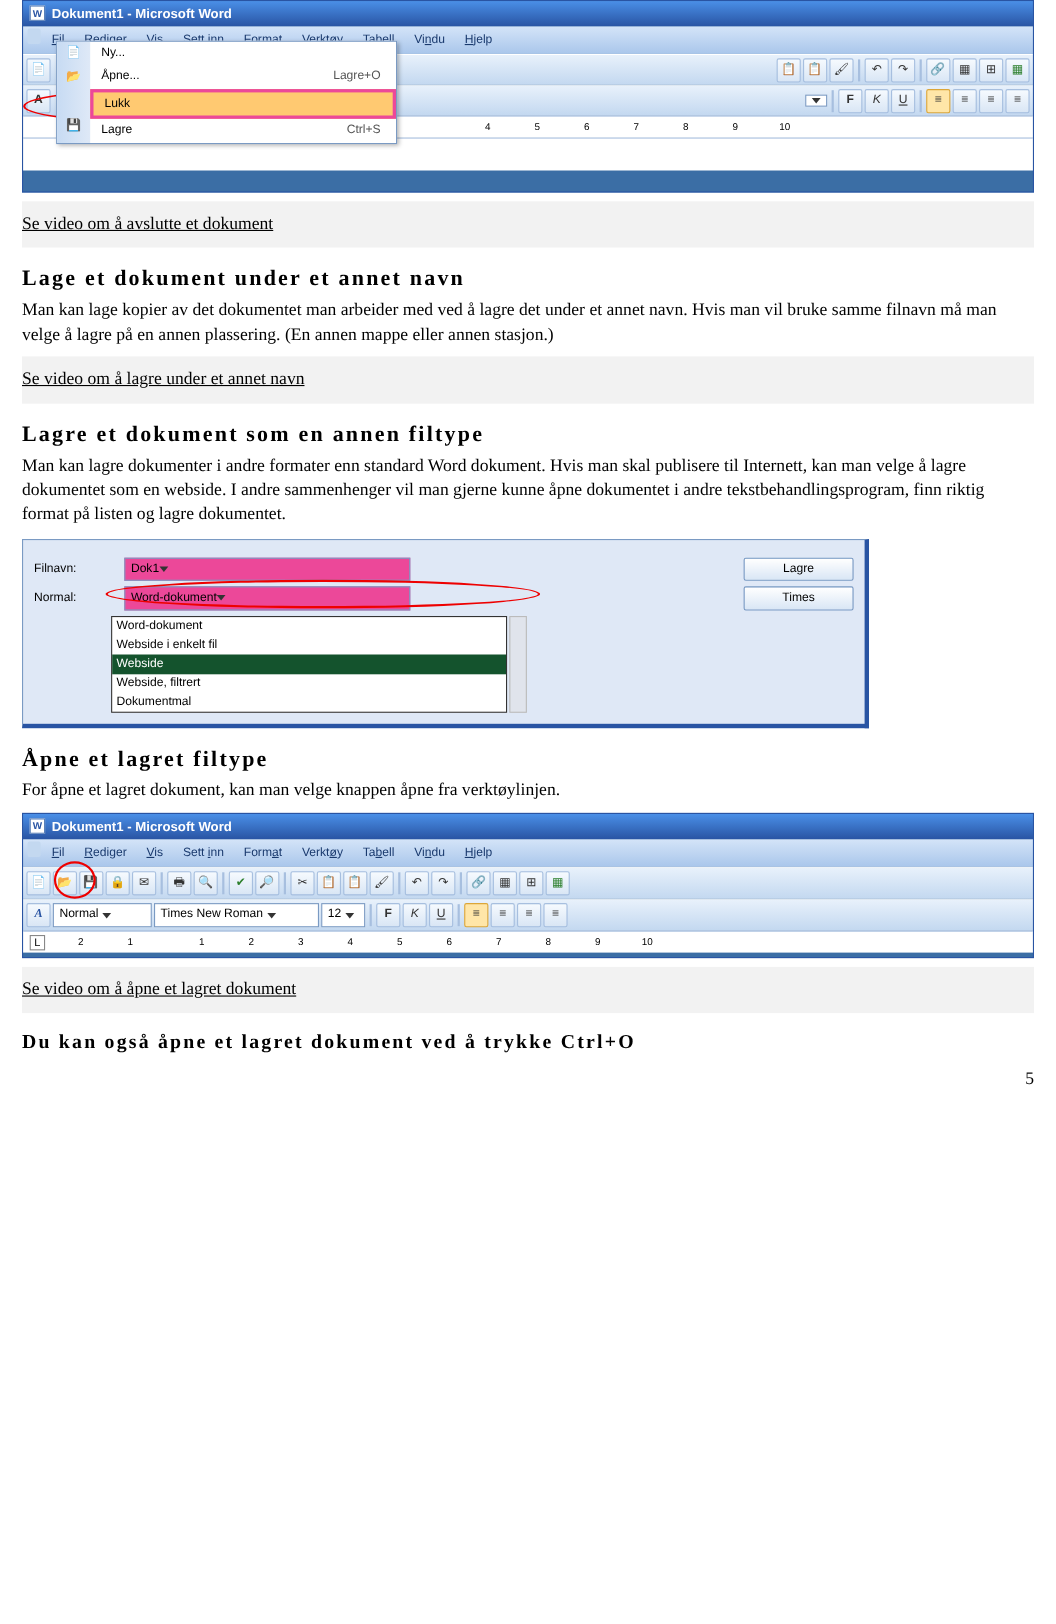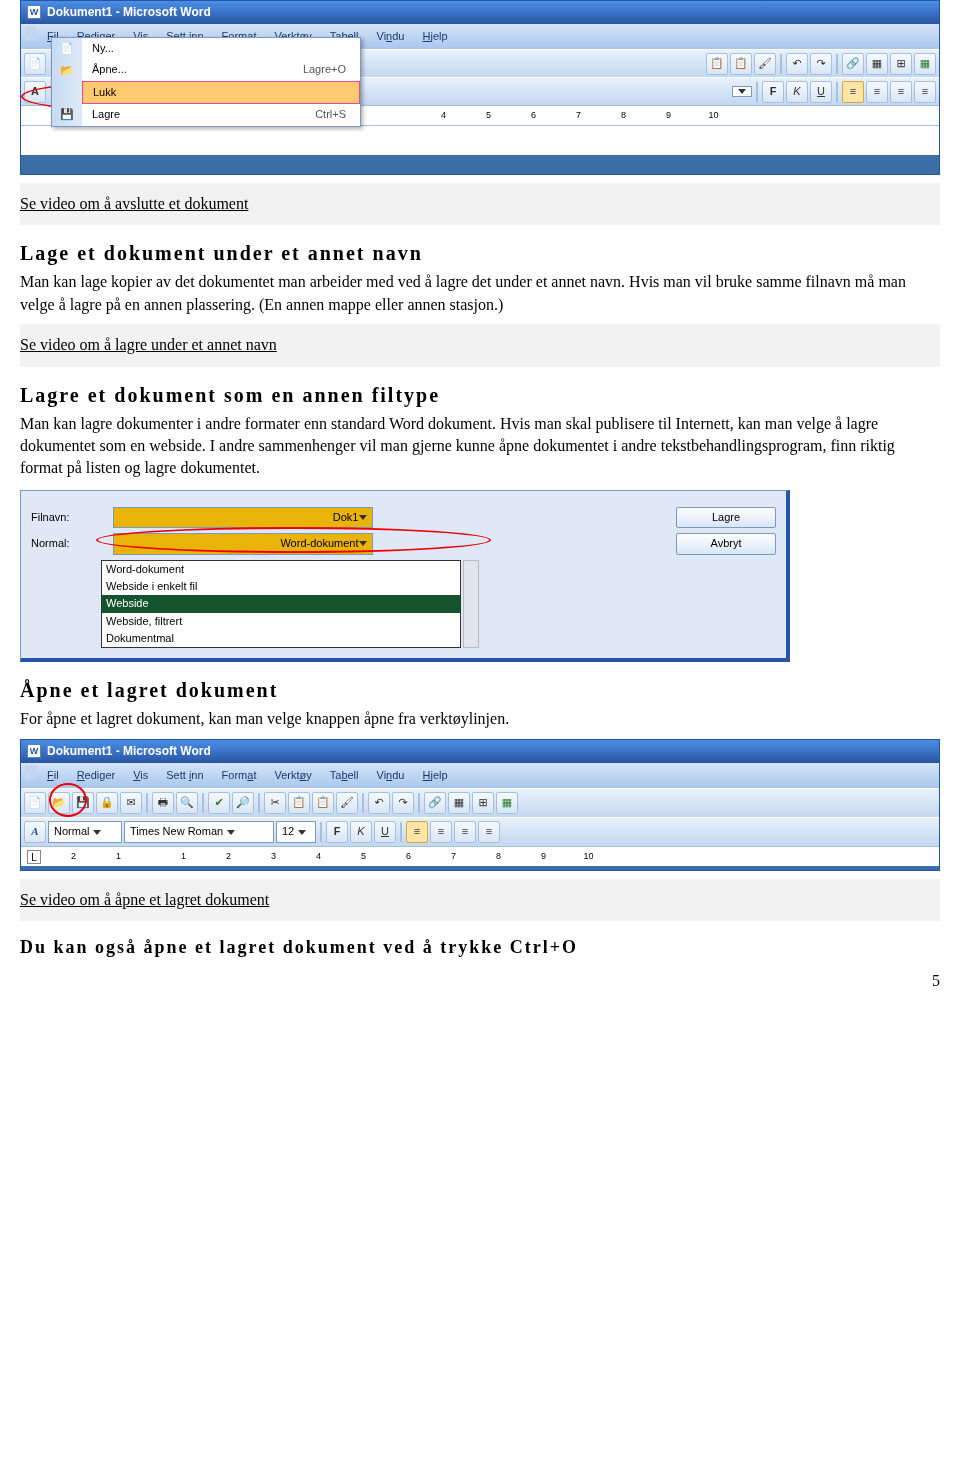--- a/index.html
+++ b/index.html
@@ -120,21 +120,21 @@
     z-index: 10;
   }
   .file-menu-row {
     display: flex;
     align-items: center;
     padding: 3px 8px 3px 4px;
     font-size: 11px;
   }
   .file-menu-row.highlighted {
     background: #ffc971;
-    border: 1px solid #ec4899;
+    border: 3px solid #ec4899;
   }
   .fm-label { flex: 1; padding: 0 6px; }
   .fm-shortcut { color: #555; padding-right: 6px; }
 
   
   .red-ellipse {
     position: absolute;
     border: 2px solid #e00;
     border-radius: 50%;
     pointer-events: none;
@@ -167,25 +167,25 @@
   .save-row {
     display: flex;
     align-items: center;
     gap: 22px;
     margin-bottom: 5px;
   }
   .save-label { width: 60px; }
   .save-input {
     flex: 1;
     max-width: 360px;
-    background: #eab308;
+    background: #ec4899;
     border: 1px solid #7a9ac3;
     padding: 2px 5px;
     display: flex;
-    justify-content: flex-end;
+    justify-content: flex-start;
     align-items: center;
   }
   .save-btn {
     width: 100px;
     text-align: center;
     background: linear-gradient(#fff,#d9e6f5);
     border: 1px solid #7a9ac3;
     border-radius: 2px;
     padding: 2px;
   }
@@ -351,36 +351,36 @@
   </div>
   <div class="save-row">
     <span class="save-label">Normal:</span>
     <div style="display:flex;flex:1;max-width:380px;">
       <span class="save-input" style="flex:1;">
         <span>Word-dokument</span>
         <span class="arrow-down"></span>
       </span>
     </div>
     <span style="flex:1;"></span>
-    <span class="save-btn">Avbryt</span>
+    <span class="save-btn">Times</span>
   </div>
   <div style="display:flex;">
     <div class="listbox">
       <div class="li-row">Word-dokument</div>
       <div class="li-row">Webside i enkelt fil</div>
       <div class="li-row sel">Webside</div>
       <div class="li-row">Webside, filtrert</div>
       <div class="li-row">Dokumentmal</div>
     </div>
     <div class="scrollbar-vert"></div>
   </div>
   <div class="red-ellipse" style="left:75px;top:36px;width:395px;height:26px;"></div>
 </div>
 
-<h2 class="sec">Åpne et lagret dokument</h2>
+<h2 class="sec">Åpne et lagret filtype</h2>
 <p class="body">For åpne et lagret dokument, kan man velge knappen åpne fra verktøylinjen.</p>
 
 <div class="word-window" style="position:relative;width:920px;height:132px;">
   <div class="titlebar">
     <span class="doc-icon">W</span>
     <span>Dokument1 - Microsoft Word</span>
   </div>
   <div class="menubar">
     <span class="tb-icon" style="width:12px;height:14px;background:#c3d8f0;border:none"></span>
     <span class="menu-item"><u>F</u>il</span>
@@ -414,21 +414,21 @@
     <span class="tb-icon">↶</span>
     <span class="tb-icon">↷</span>
     <span class="tb-sep"></span>
     <span class="tb-icon">🔗</span>
     <span class="tb-icon">▦</span>
     <span class="tb-icon">⊞</span>
     <span class="tb-icon" style="color:#2a7e2a">▦</span>
   </div>
   <div class="toolbar">
     <span class="tb-icon" style="font-family:serif;font-style:italic;color:#2954a3;font-weight:bold;">A</span>
-    <span class="tb-drop" style="width:74px;">
+    <span class="tb-drop" style="width:90px;">
         <span>Normal</span>
         <span class="arrow-down"></span>
       </span>
     <span class="tb-drop" style="width:150px;">
         <span>Times New Roman</span>
         <span class="arrow-down"></span>
       </span>
     <span class="tb-drop" style="width:40px;">
         <span>12</span>
         <span class="arrow-down"></span>

